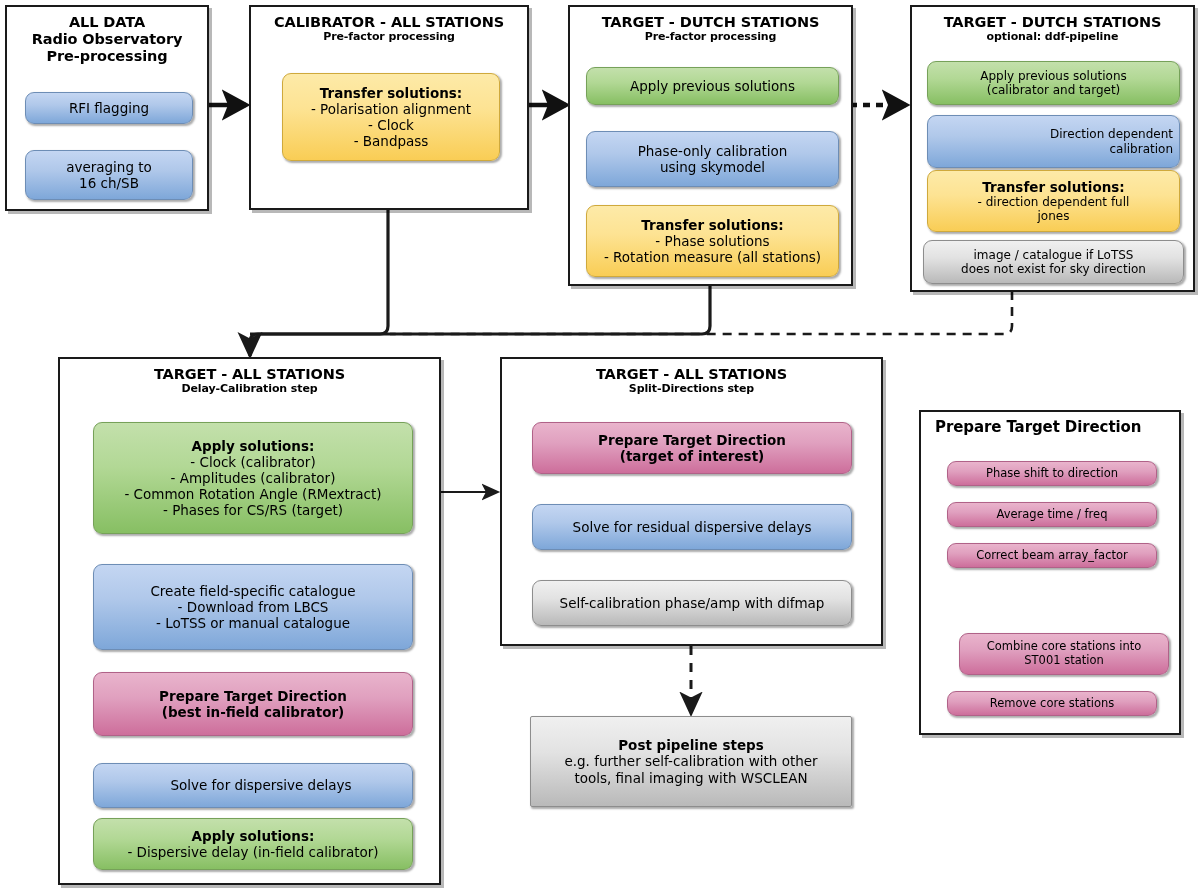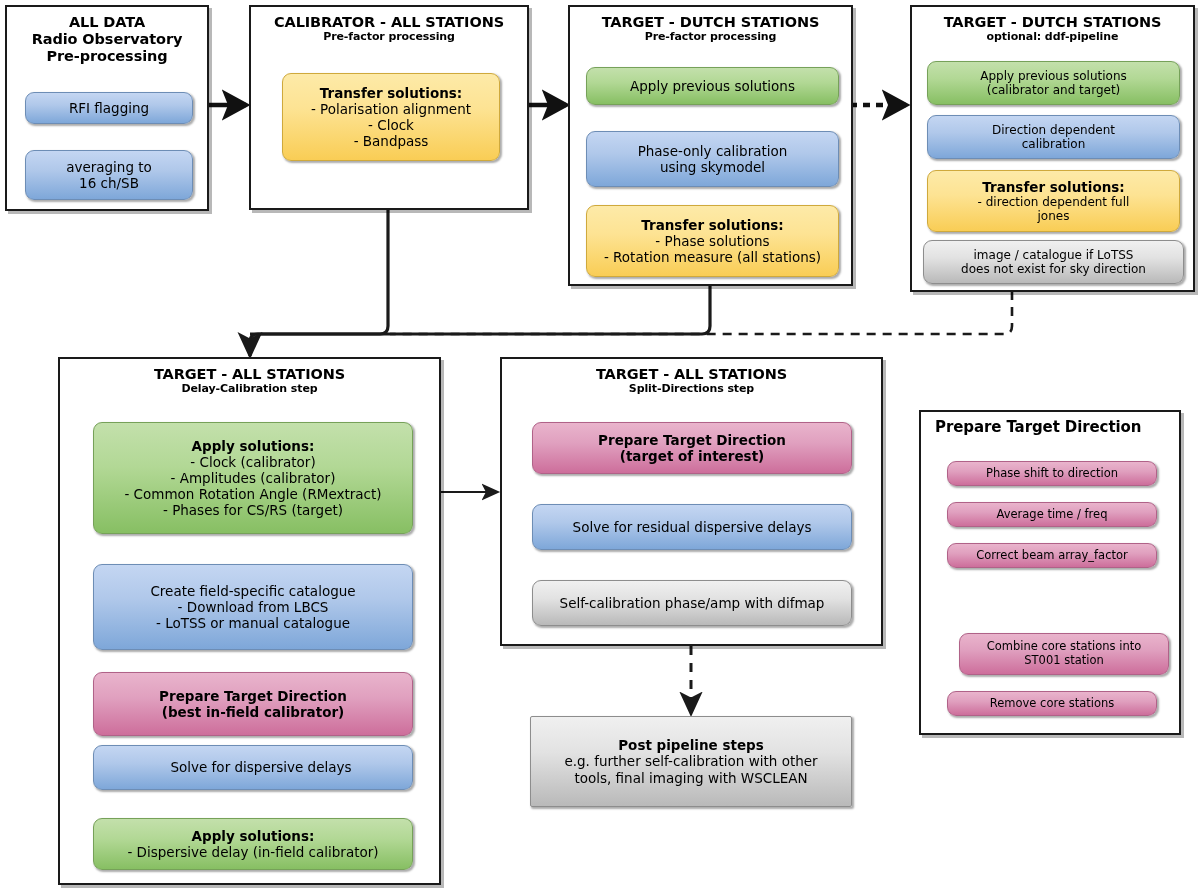--- a/index.html
+++ b/index.html
@@ -132,21 +132,21 @@
 
   <div class="panel" style="left:910px;top:5px;width:285px;height:287px;">
     <div class="panel-title">
       <div>TARGET - DUTCH STATIONS</div>
       <div class="t2">optional: ddf-pipeline</div>
     </div>
     <div class="box green small" style="left:15px;top:54px;width:253px;height:44px;">
       <div>Apply previous solutions</div>
       <div>(calibrator and target)</div>
     </div>
-    <div class="box blue small" style="left:15px;top:108px;width:253px;height:44px;">
+    <div class="box blue small" style="left:15px;top:108px;width:253px;height:53px;align-items:flex-end;">
       <div>Direction dependent</div>
       <div>calibration</div>
     </div>
     <div class="box yellow small" style="left:15px;top:163px;width:253px;height:62px;">
       <div class="hd" style="font-size:13.5px">Transfer solutions:</div>
       <div>- direction dependent full</div>
       <div>jones</div>
     </div>
     <div class="box grey small" style="left:11px;top:233px;width:261px;height:44px;">
       <div>image / catalogue if LoTSS</div>
@@ -168,21 +168,21 @@
     </div>
     <div class="box blue" style="left:33px;top:205px;width:320px;height:86px;">
       <div>Create field-specific catalogue</div>
       <div>- Download from LBCS</div>
       <div>- LoTSS or manual catalogue</div>
     </div>
     <div class="box pink" style="left:33px;top:313px;width:320px;height:64px;font-weight:bold;">
       <div class="hd">Prepare Target Direction</div>
       <div class="hd">(best in-field calibrator)</div>
     </div>
-    <div class="box blue" style="left:33px;top:386px;width:320px;height:45px;padding-left:22px;">
+    <div class="box blue" style="left:33px;top:404px;width:320px;height:45px;padding-left:22px;">
       <div>Solve for dispersive delays</div>
     </div>
     <div class="box green" style="left:33px;top:459px;width:320px;height:52px;">
       <div class="hd">Apply solutions:</div>
       <div>- Dispersive delay (in-field calibrator)</div>
     </div>
   </div>
 
   <div class="panel" style="left:500px;top:357px;width:383px;height:289px;">
     <div class="panel-title">

